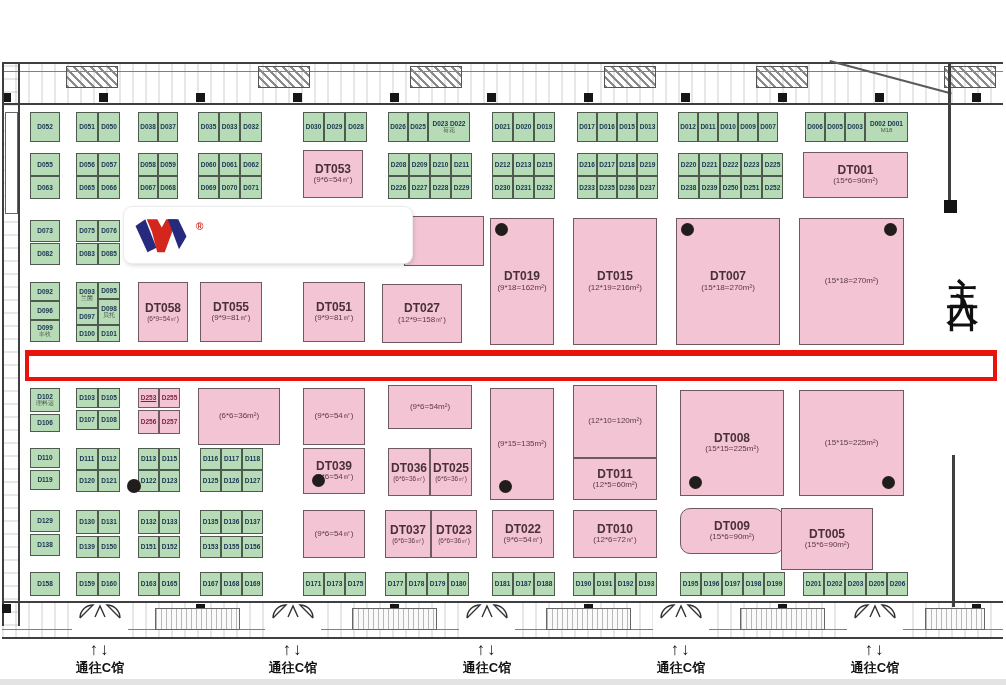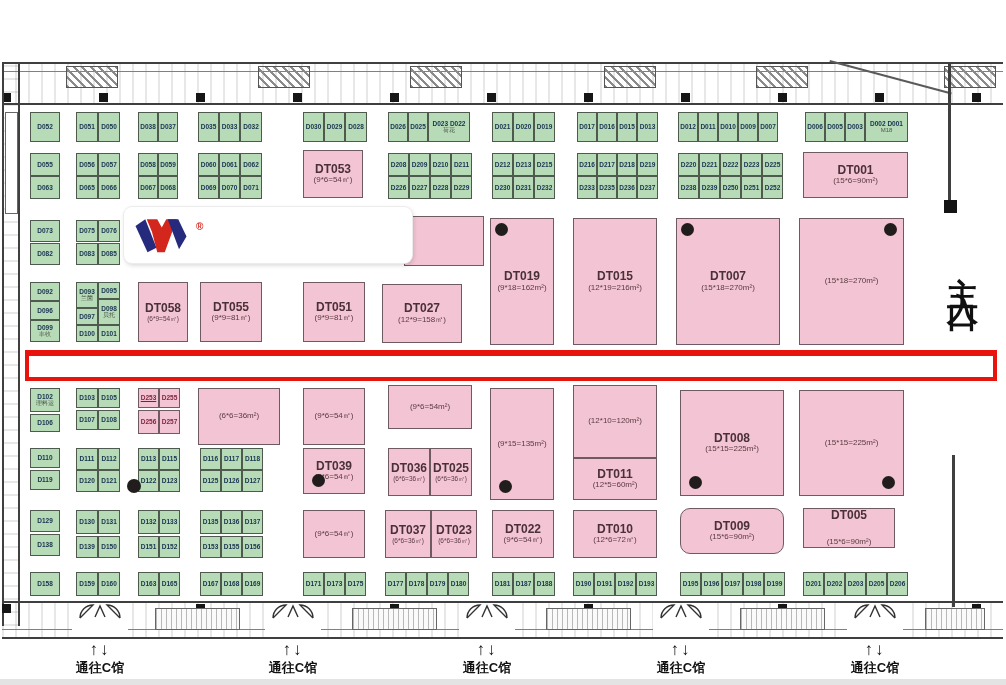--- a/index.html
+++ b/index.html
@@ -611,21 +611,21 @@
         <span class="bsize">(9*6=54㎡)</span>
       </div>
       <div class="booth p big xl" style="left: 573px; top: 510px; width: 84px; height: 48px;">
         <span class="bid">DT010</span>
         <span class="bsize">(12*6=72㎡)</span>
       </div>
       <div class="booth p big xl" style="left: 680px; top: 508px; width: 104px; height: 46px; border-radius: 10px;">
         <span class="bid">DT009</span>
         <span class="bsize">(15*6=90m²)</span>
       </div>
-      <div class="booth p big xl" style="left: 803px; top: 508px; width: 92px; height: 40px; justify-content: space-between;">
+      <div class="booth p big xl" style="left: 781px; top: 508px; width: 92px; height: 62px;">
         <span class="bid">DT005</span>
         <span class="bsize">(15*6=90m²)</span>
       </div>
       <div class="booth g" style="left: 30px; top: 572px; width: 30px; height: 24px;">
         <span class="bid">D158</span>
       </div>
       <div class="booth g" style="left: 76px; top: 572px; width: 22px; height: 24px;">
         <span class="bid">D159</span>
       </div>
       <div class="booth g" style="left: 98px; top: 572px; width: 22px; height: 24px;">

